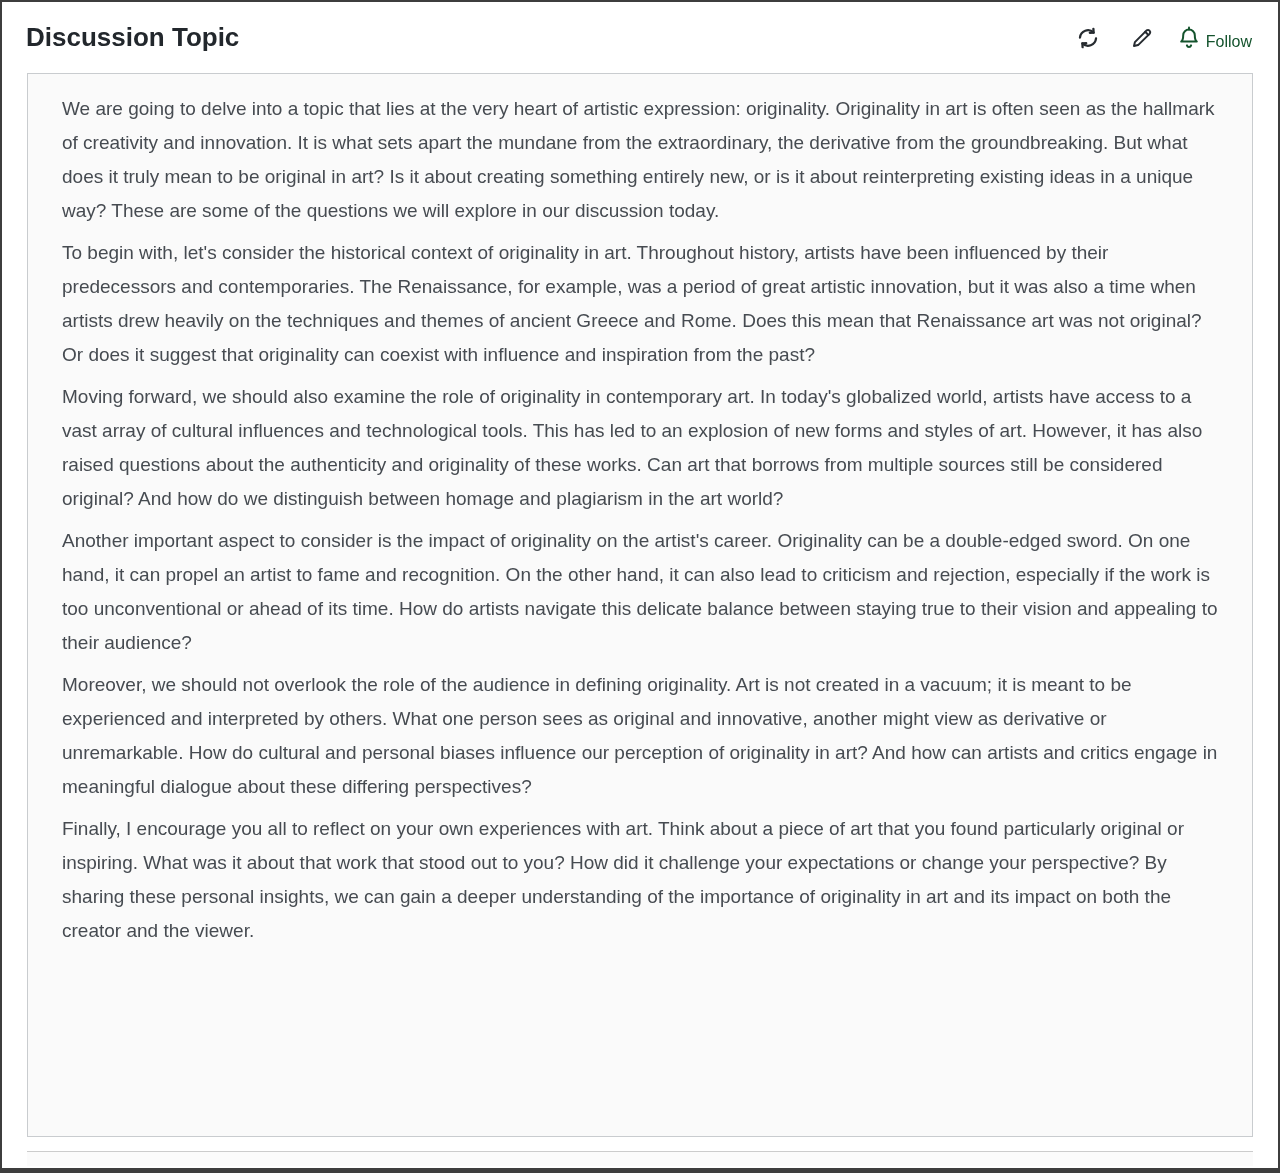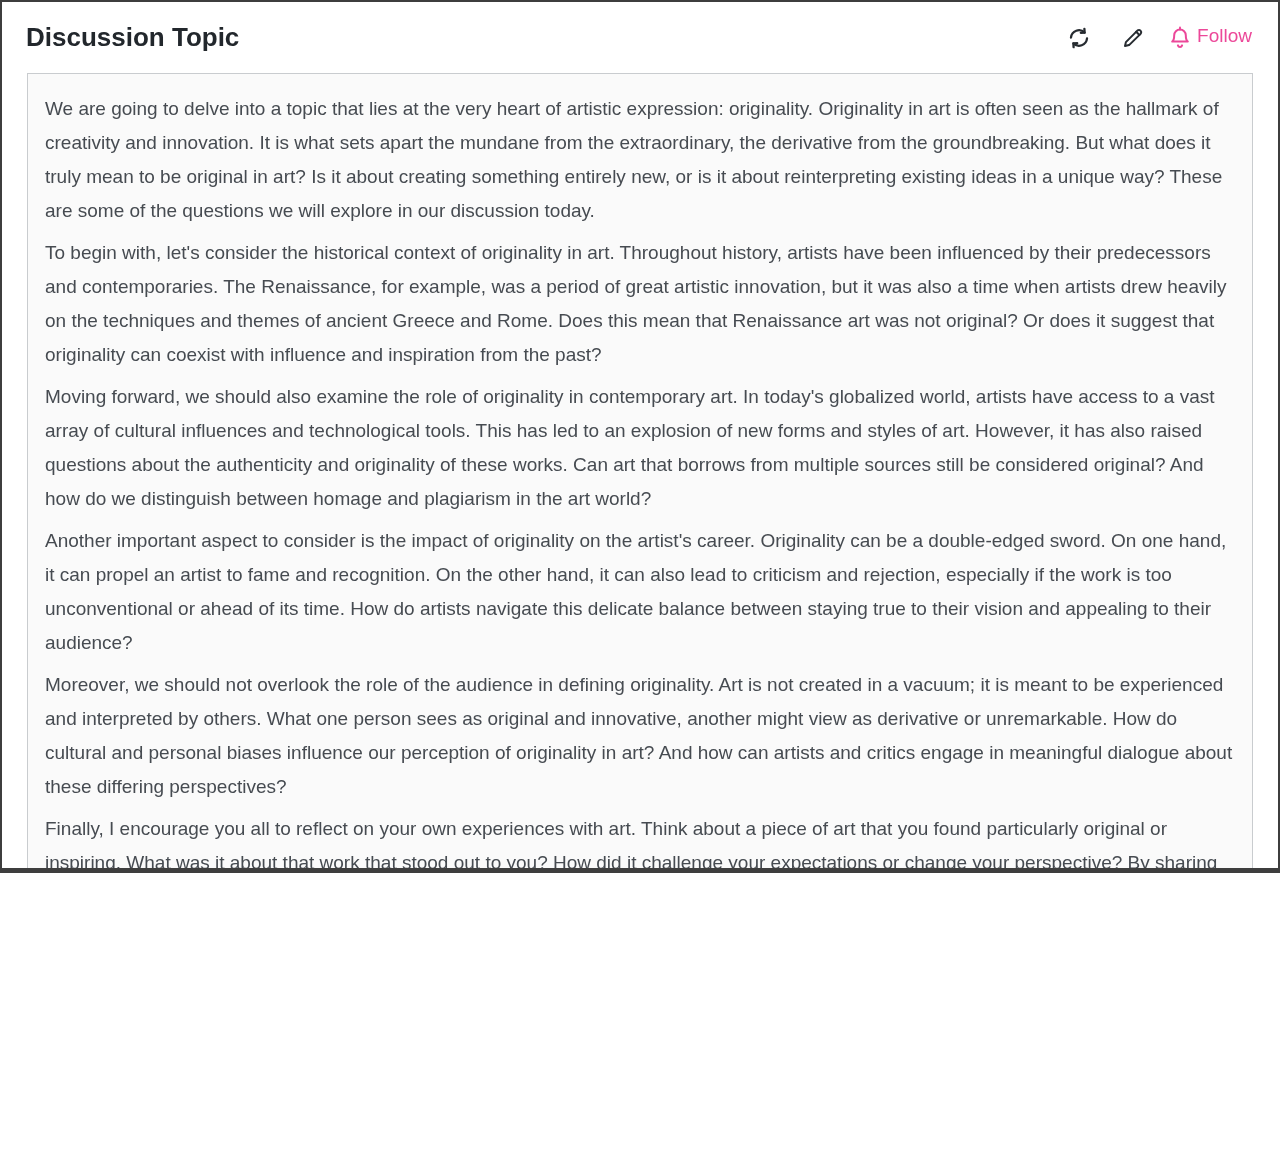--- a/index.html
+++ b/index.html
@@ -3,21 +3,21 @@
 <meta charset="utf-8">
 <style>
   * { margin: 0; padding: 0; box-sizing: border-box; }
   html, body { width: 1280px; height: 1173px; }
   body {
     font-family: "Liberation Sans", "DejaVu Sans", sans-serif;
     background: #ffffff;
   }
   .page {
     width: 1280px;
-    height: 873px;
+    height: 1173px;
     border: 2px solid #3e3e3e;
     border-bottom-width: 5px;
     background: #ffffff;
     display: flex;
     flex-direction: column;
     overflow: hidden;
   }
   .topic-header {
     flex: 0 0 71px;
     display: flex;
@@ -45,33 +45,33 @@
     align-items: center;
     font-family: inherit;
   }
   .icon-btn svg { width: 24px; height: 24px; display: block; }
   .follow-btn {
     background: none;
     border: none;
     cursor: pointer;
     padding: 4px 2px;
     display: flex;
-    align-items: flex-start;
+    align-items: flex-end;
     gap: 5px;
-    font-size: 19px;
-    color: #ec4899;
+    font-size: 16px;
+    color: #14532d;
     font-family: inherit;
   }
   .follow-btn svg { width: 24px; height: 26px; display: block; }
   .topic-card {
     flex: 0 0 auto;
     margin: 0 25px;
     border: 1px solid #c9cccf;
     background: #fafafa;
-    padding: 18px 17px 26px;
+    padding: 18px 34px 26px;
     min-height: 1064px;
   }
   .topic-card p {
     font-size: 19px;
     line-height: 34px;
     color: #464b51;
     margin-bottom: 8px;
   }
   .topic-card p:last-child { margin-bottom: 0; }
   .next-strip {

